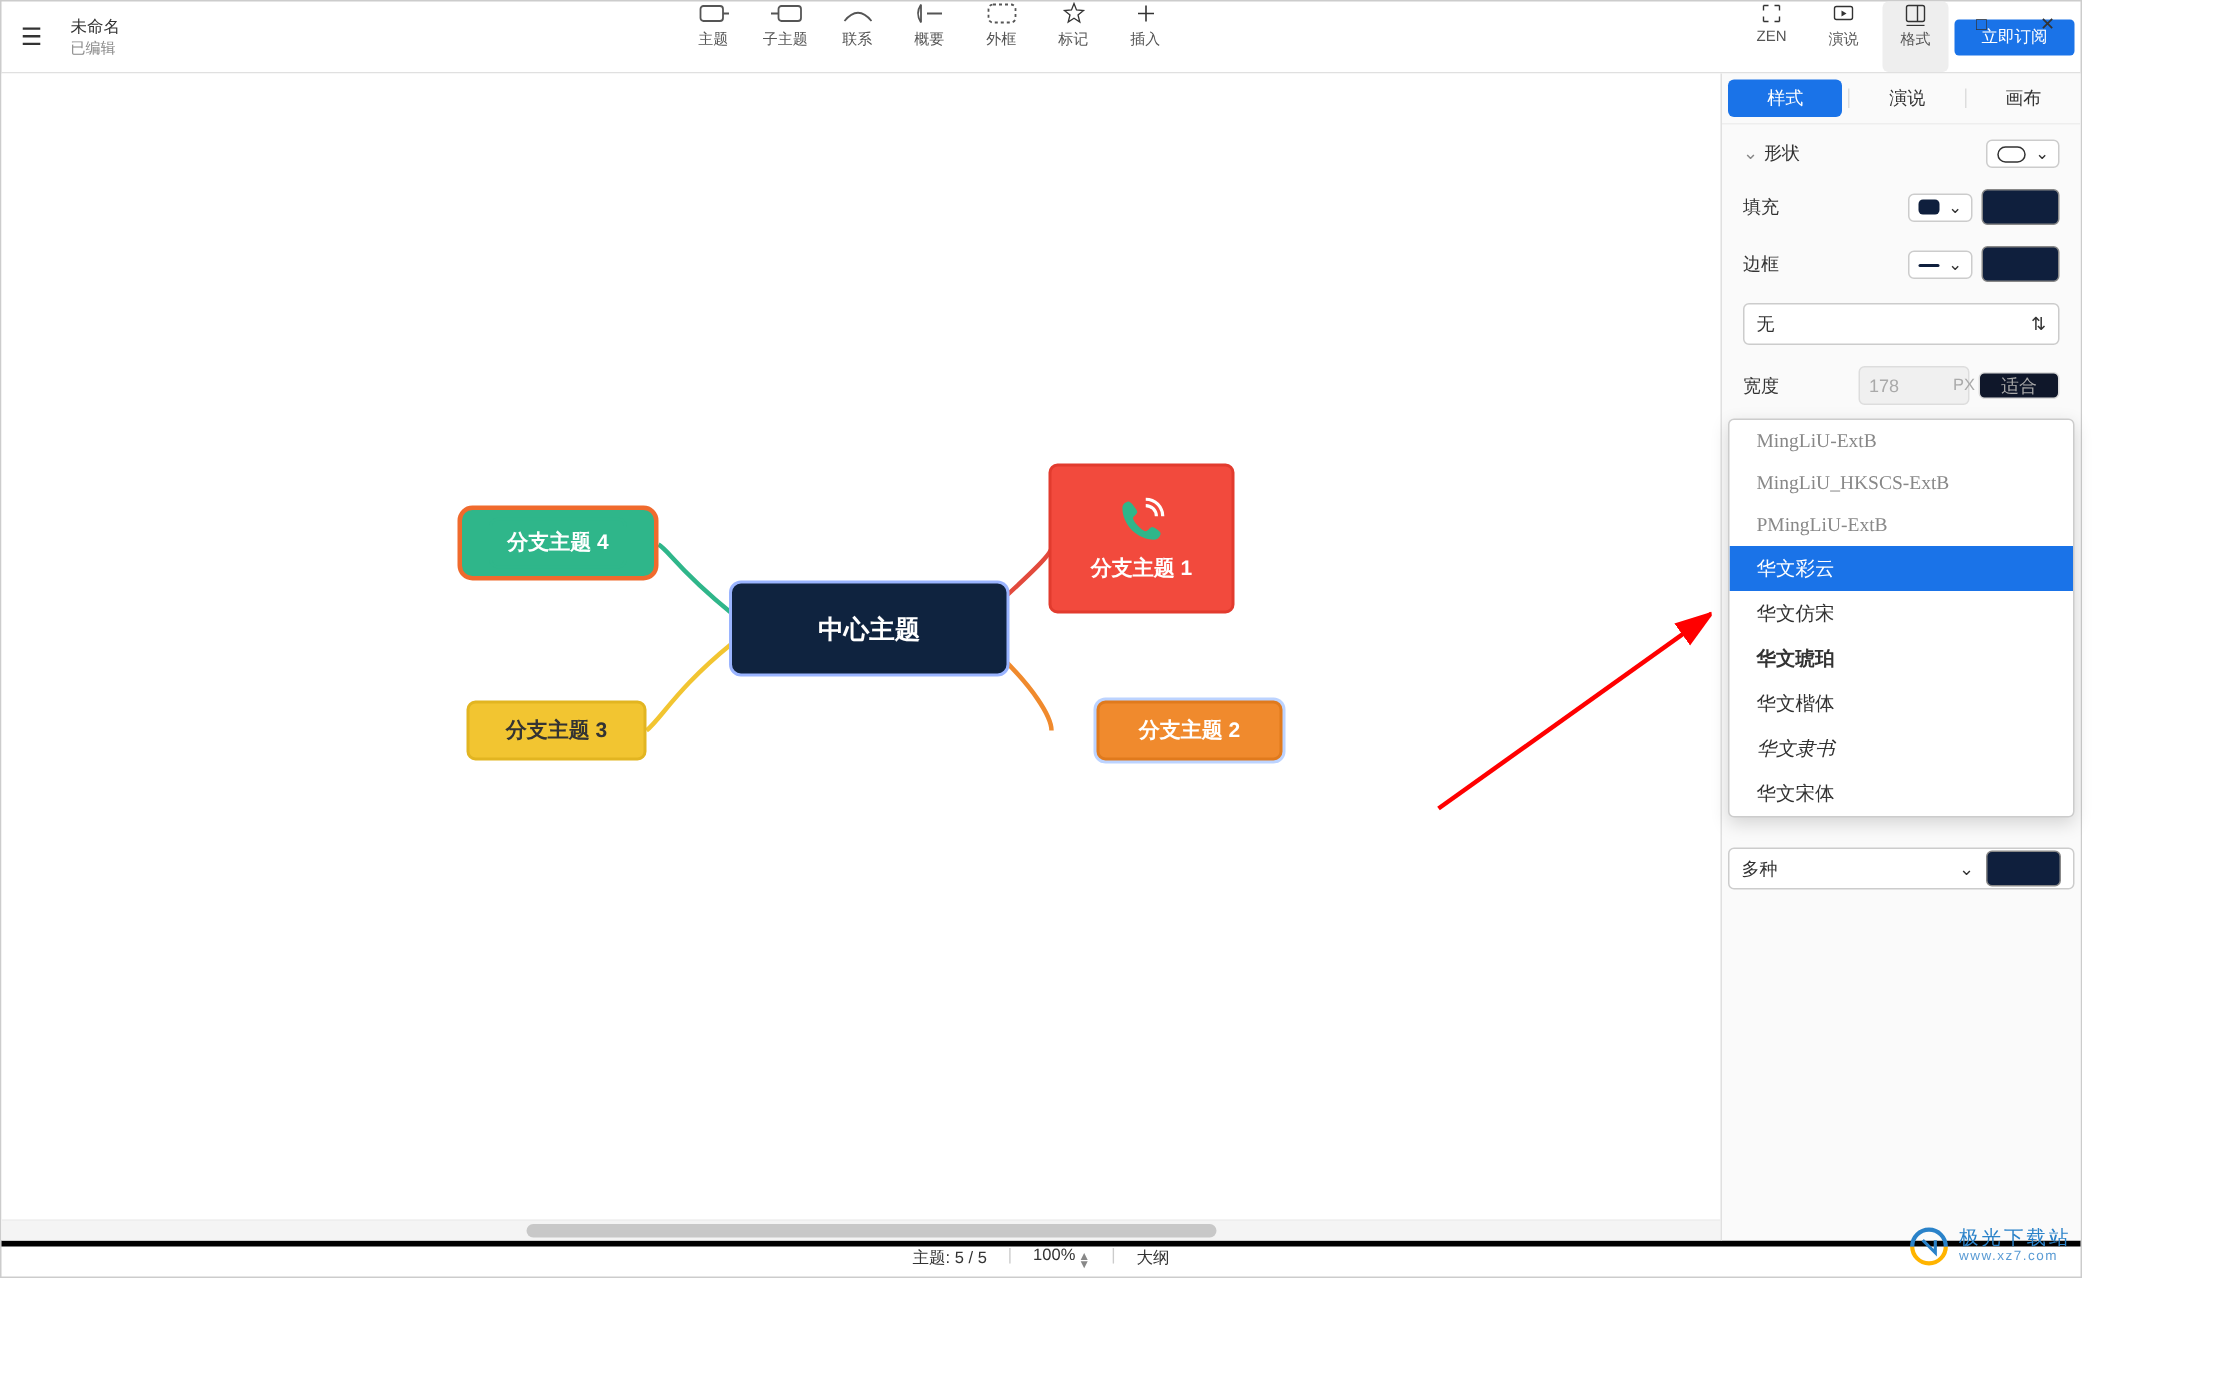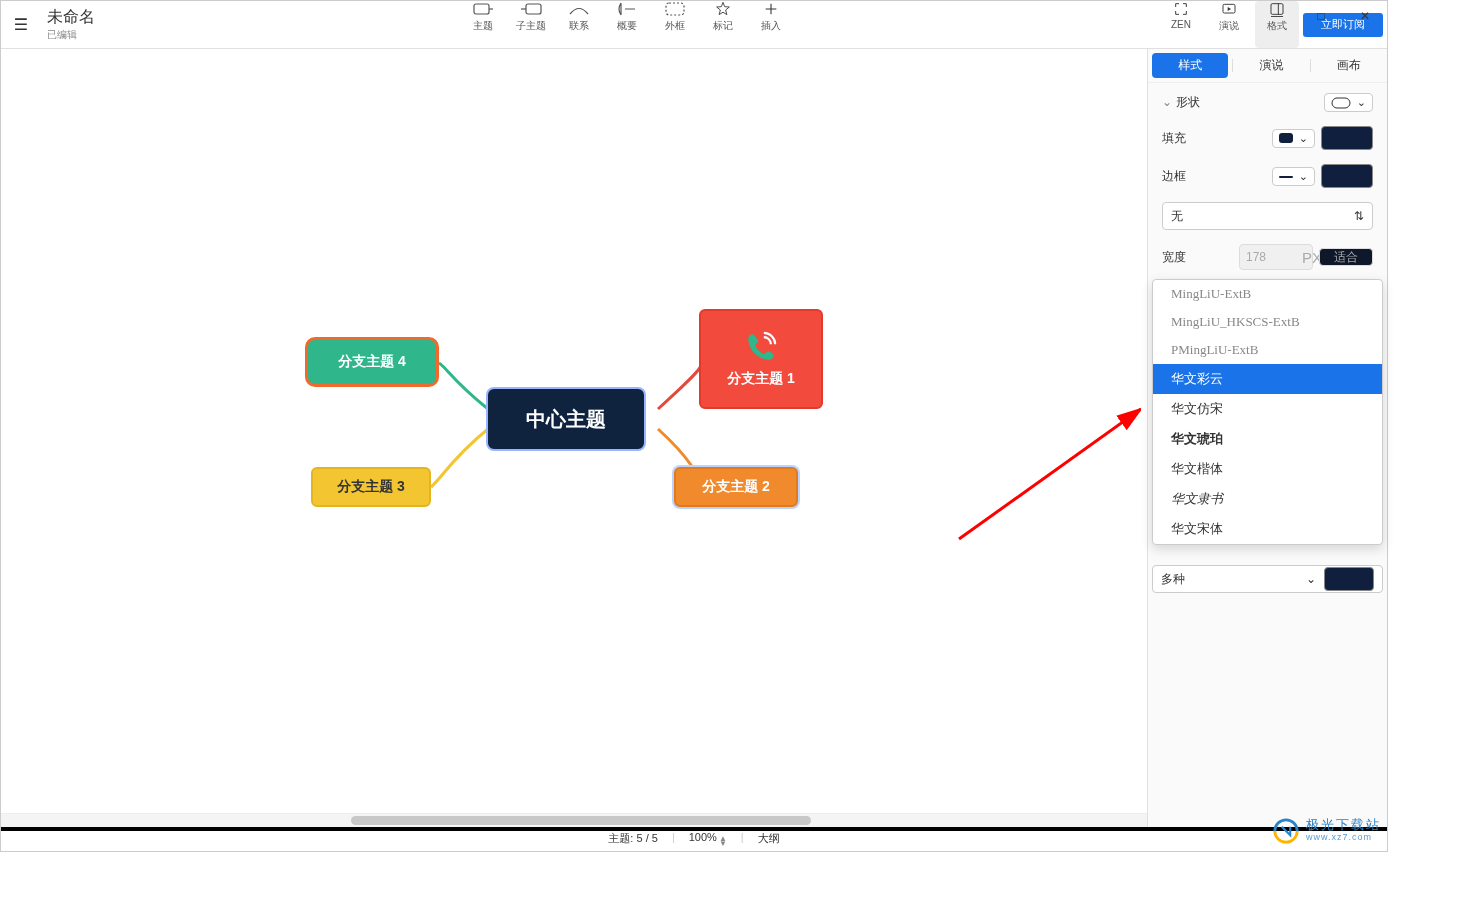--- a/index.html
+++ b/index.html
@@ -3,21 +3,21 @@
 <meta charset="utf-8">
 <style>
   * { box-sizing: border-box; margin: 0; padding: 0; }
   body { font-family: "Microsoft YaHei", "Segoe UI", sans-serif; font-size: 12px; color: #333; background: #fff; overflow: hidden; }
   .window { width: 1388px; height: 852px; position: relative; display: flex; flex-direction: column; border: 1px solid #ccc; }
   
   .titlebar { height: 48px; display: flex; align-items: stretch; border-bottom: 1px solid #e0e0e0; }
   .titleleft { display: flex; align-items: center; }
   .hamburger { width: 40px; display:flex; align-items:center; justify-content:center; font-size: 16px; cursor:pointer;}
   .doc-title { margin-left: 6px; display:flex; flex-direction:column; justify-content:center;}
-  .doc-title .t { font-size: 16px; font-weight: 500;}
+  .doc-title .t { font-size: 11px; font-weight: 500;}
   .doc-title .s { font-size: 10px; color: #888;}
   .toolbar-center { flex: 1; display:flex; justify-content:center; align-items:stretch; gap: 4px;}
   .tbtn { width: 44px; display:flex; flex-direction:column; align-items:center; gap:2px; font-size:10px; color:#555; cursor:pointer;}
   .tbtn svg, .tbtn .ic { height: 16px; }
   .right-tools { display:flex; align-items:stretch; gap:4px; padding-right:4px;}
   .format-btn { background:#eee; border-radius:4px; }
   .subscribe { background:#1a73e8; color:#fff; display:flex; align-items:center; justify-content:center; padding: 0 18px; height:24px; align-self:center; border-radius:3px; font-size:11px; cursor:pointer;}
   .win-controls { position:absolute; top:0; right:0; display:flex; height:30px;}
   .win-controls div { width: 44px; display:flex; align-items:center; justify-content:center; font-size:12px; cursor:pointer;}
   
@@ -53,24 +53,24 @@
   .font-item.bold { font-weight:700;}
   .font-item.italic { font-style: italic; }
   .partial-sel { position:absolute; left:4px; right:4px; top:516px; height:28px; border:1px solid #ccc; border-radius:4px; background:#fff; display:flex; align-items:center; justify-content:space-between; padding:0 8px;}
   .partial-sel .swatch-dark {height:24px;}
   
   .statusbar { height:24px; border-top:4px solid #000000; display:flex; align-items:flex-start; justify-content:center; gap:14px; font-size:11px; color:#333;}
   .statusbar .sep { color:#ccc;}
   .stepper { display:inline-flex; flex-direction:column; line-height:5px; font-size:8px; color:#888; margin-left:2px;}
   
   .node { position:absolute; border-radius:6px; display:flex; align-items:center; justify-content:center; font-weight:600;}
-  .center-node { left:487px; top:340px; width:156px; height:60px; background:#0f233f; color:#fff; font-size:20px; border:2px solid #0f233f; box-shadow:0 0 0 2px #9ab4ff;}
+  .center-node { left:487px; top:340px; width:183px; height:60px; background:#0f233f; color:#fff; font-size:17px; border:2px solid #0f233f; box-shadow:0 0 0 2px #9ab4ff;}
   .n1 { left:698px; top:260px; width:124px; height:100px; background:#f24a3d; color:#fff; font-size:14px; border:2px solid #e23b2e; flex-direction:column; gap:6px;}
   .n1 .phone-icon{ width:34px; height:34px; }
-  .n2 { left:673px; top:418px; width:124px; height:40px; background:#f08a2d; color:#fff; font-size:14px; border:2px solid #e07a1d; box-shadow:0 0 0 2px #bcd3ff;}
+  .n2 { left:730px; top:418px; width:124px; height:40px; background:#f08a2d; color:#fff; font-size:14px; border:2px solid #e07a1d; box-shadow:0 0 0 2px #bcd3ff;}
   .n3 { left:310px; top:418px; width:120px; height:40px; background:#f2c531; color:#333; font-size:14px; border:2px solid #e2b521;}
   .n4 { left:304px; top:288px; width:134px; height:50px; background:#2fb68a; color:#fff; font-size:14px; border:3px solid #f06a2d; border-radius:10px;}
   .n4 .inner{ background:#2fb68a; border:2px solid #2fb68a; border-radius:6px; padding:6px 10px;}
   
   svg.connectors { position:absolute; left:0; top:0; pointer-events:none;}
   
   .arrow-ann { position:absolute; pointer-events:none;}
   
   .watermark { position:absolute; right:6px; bottom:6px; display:flex; align-items:center; gap:6px; color:#2a82c9; font-size:12px; pointer-events:none;}
   .watermark .logo { width:28px; height:28px;}
@@ -252,21 +252,21 @@
         </div>
         <div class="full-select">
           <span>无</span>
           <span>⇅</span>
         </div>
         <div class="row">
           <div class="lbl">宽度</div>
           <div class="pill">
             <div class="width-input">
               <span>178</span>
-              <span style="font-size:15px;padding-left:36px;">PX</span>
+              <span style="font-size:11px;padding-left:36px;">PX</span>
             </div>
             <div class="fit-btn">适合</div>
           </div>
         </div>
       </div>
 
       <div class="font-dropdown">
         <div class="scroll" id="font-list">
             <div class="font-item dim">MingLiU-ExtB</div>
             <div class="font-item dim">MingLiU_HKSCS-ExtB</div>

